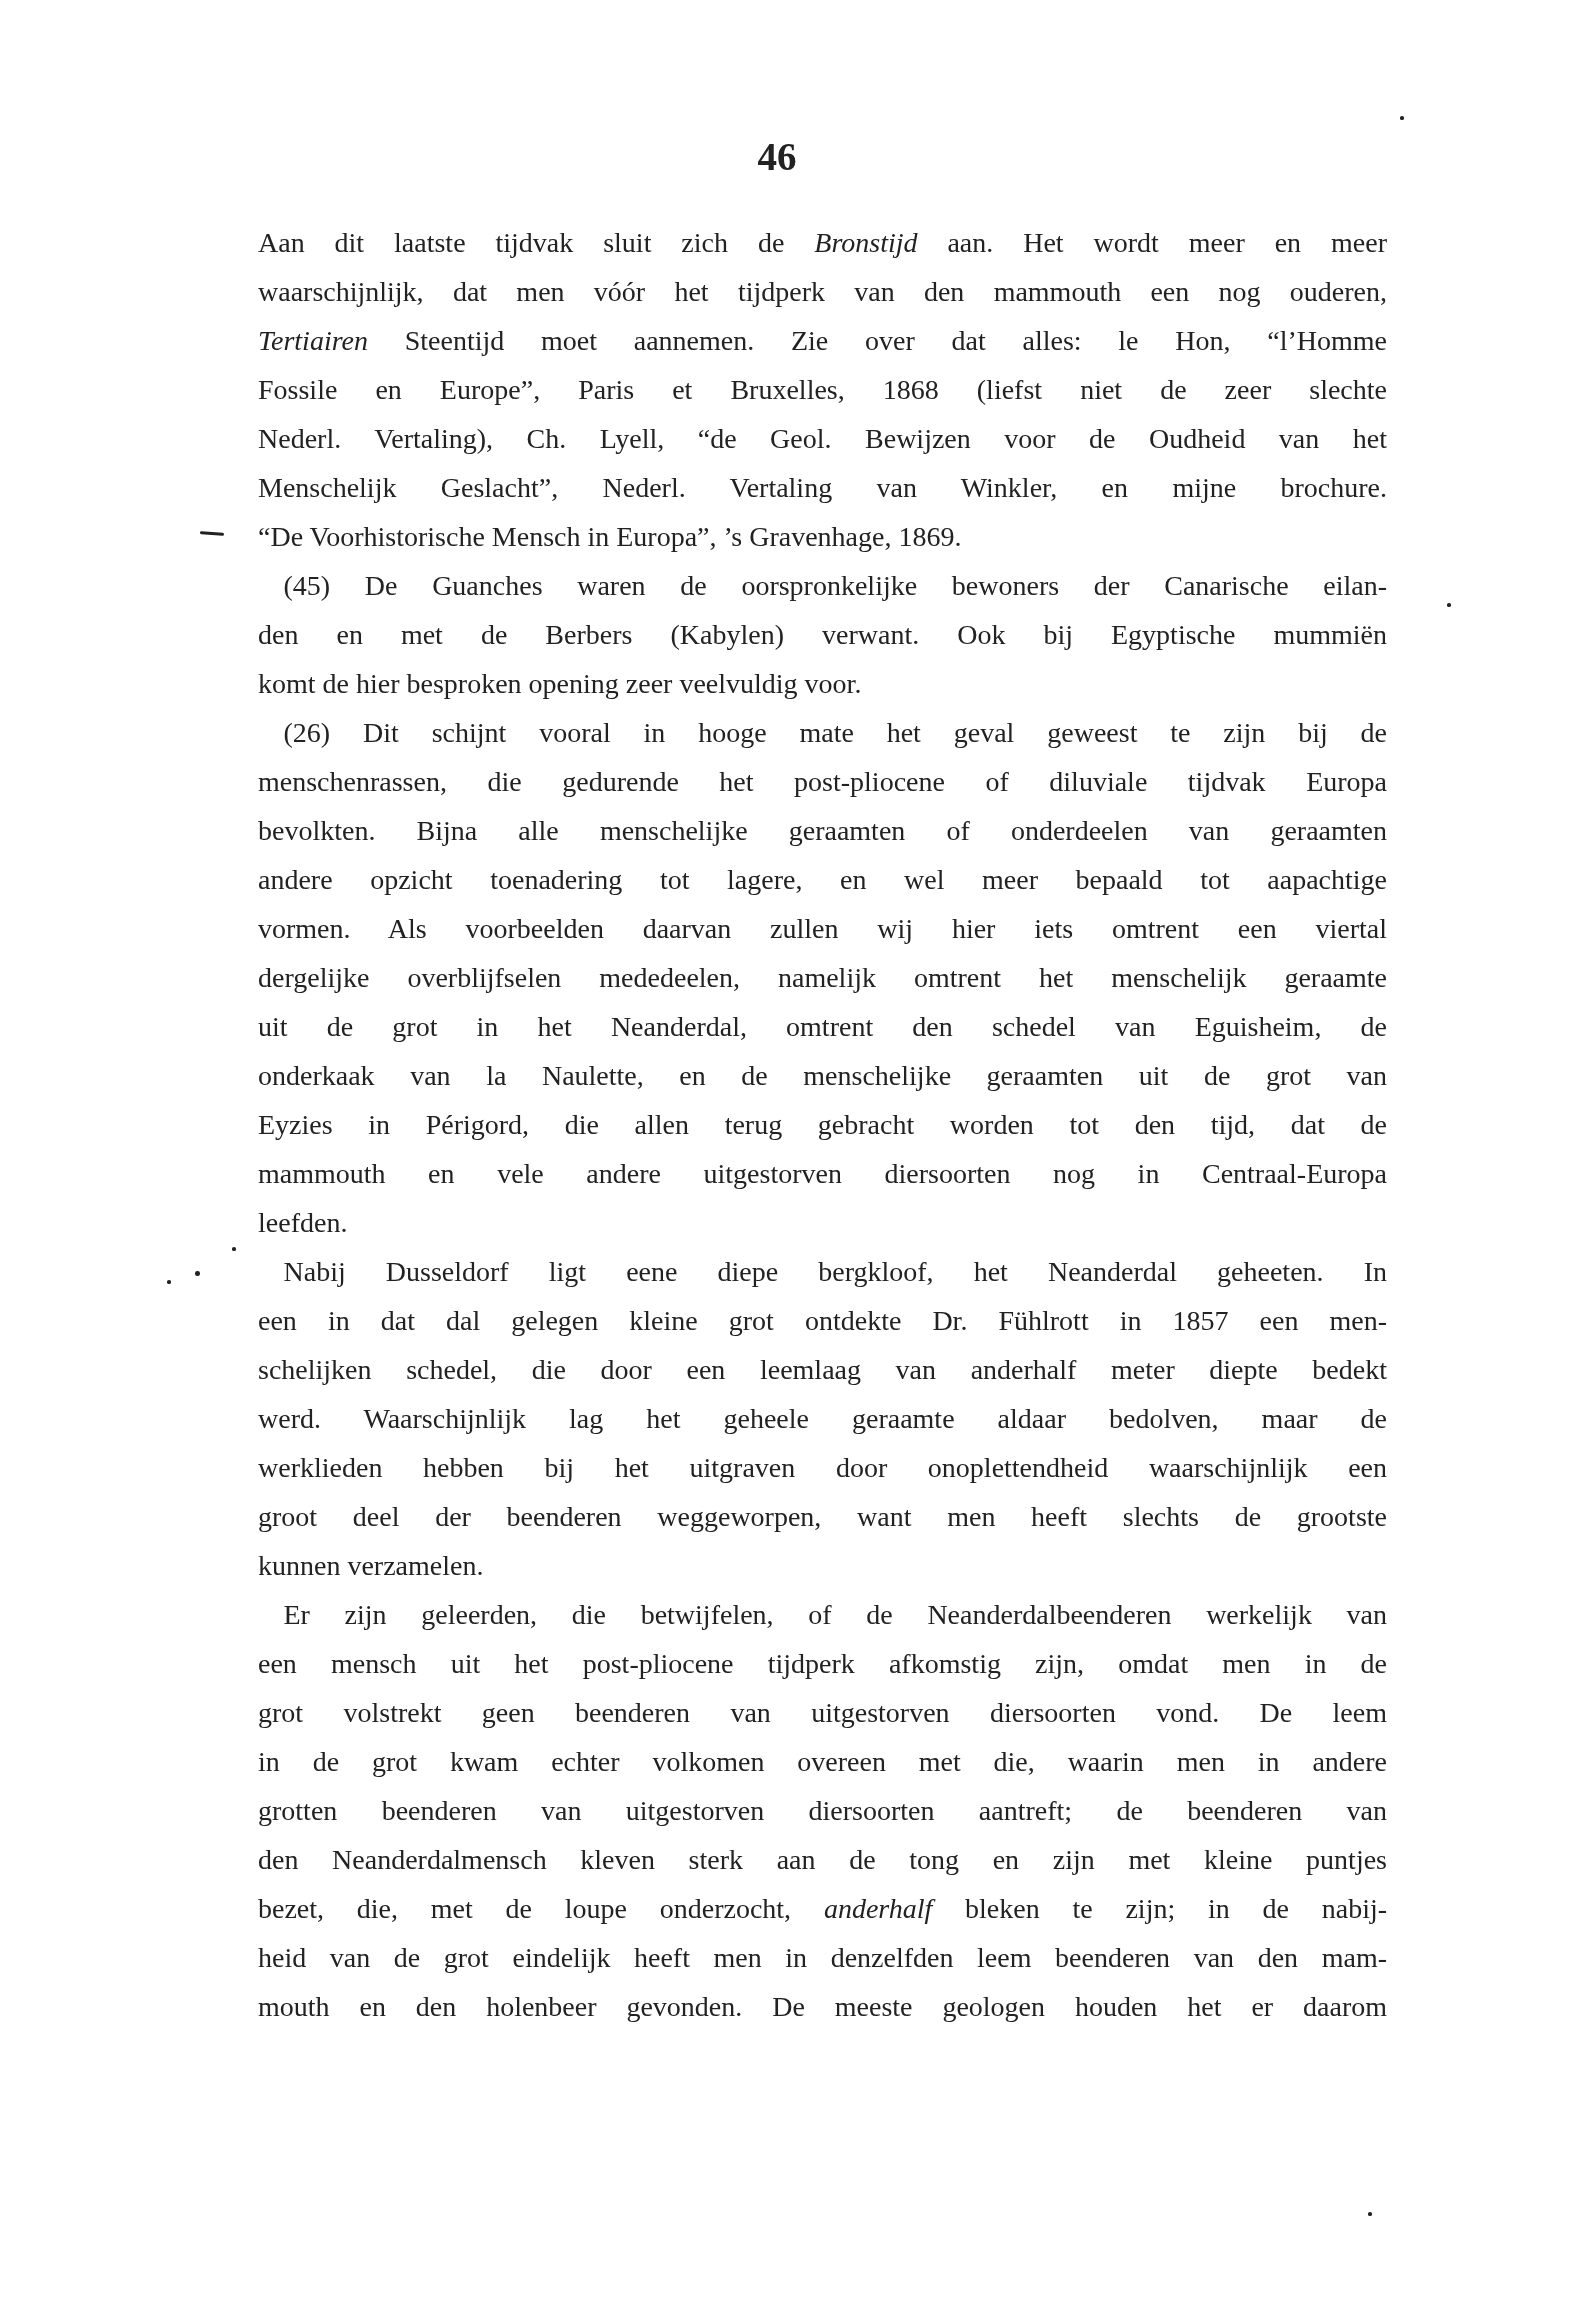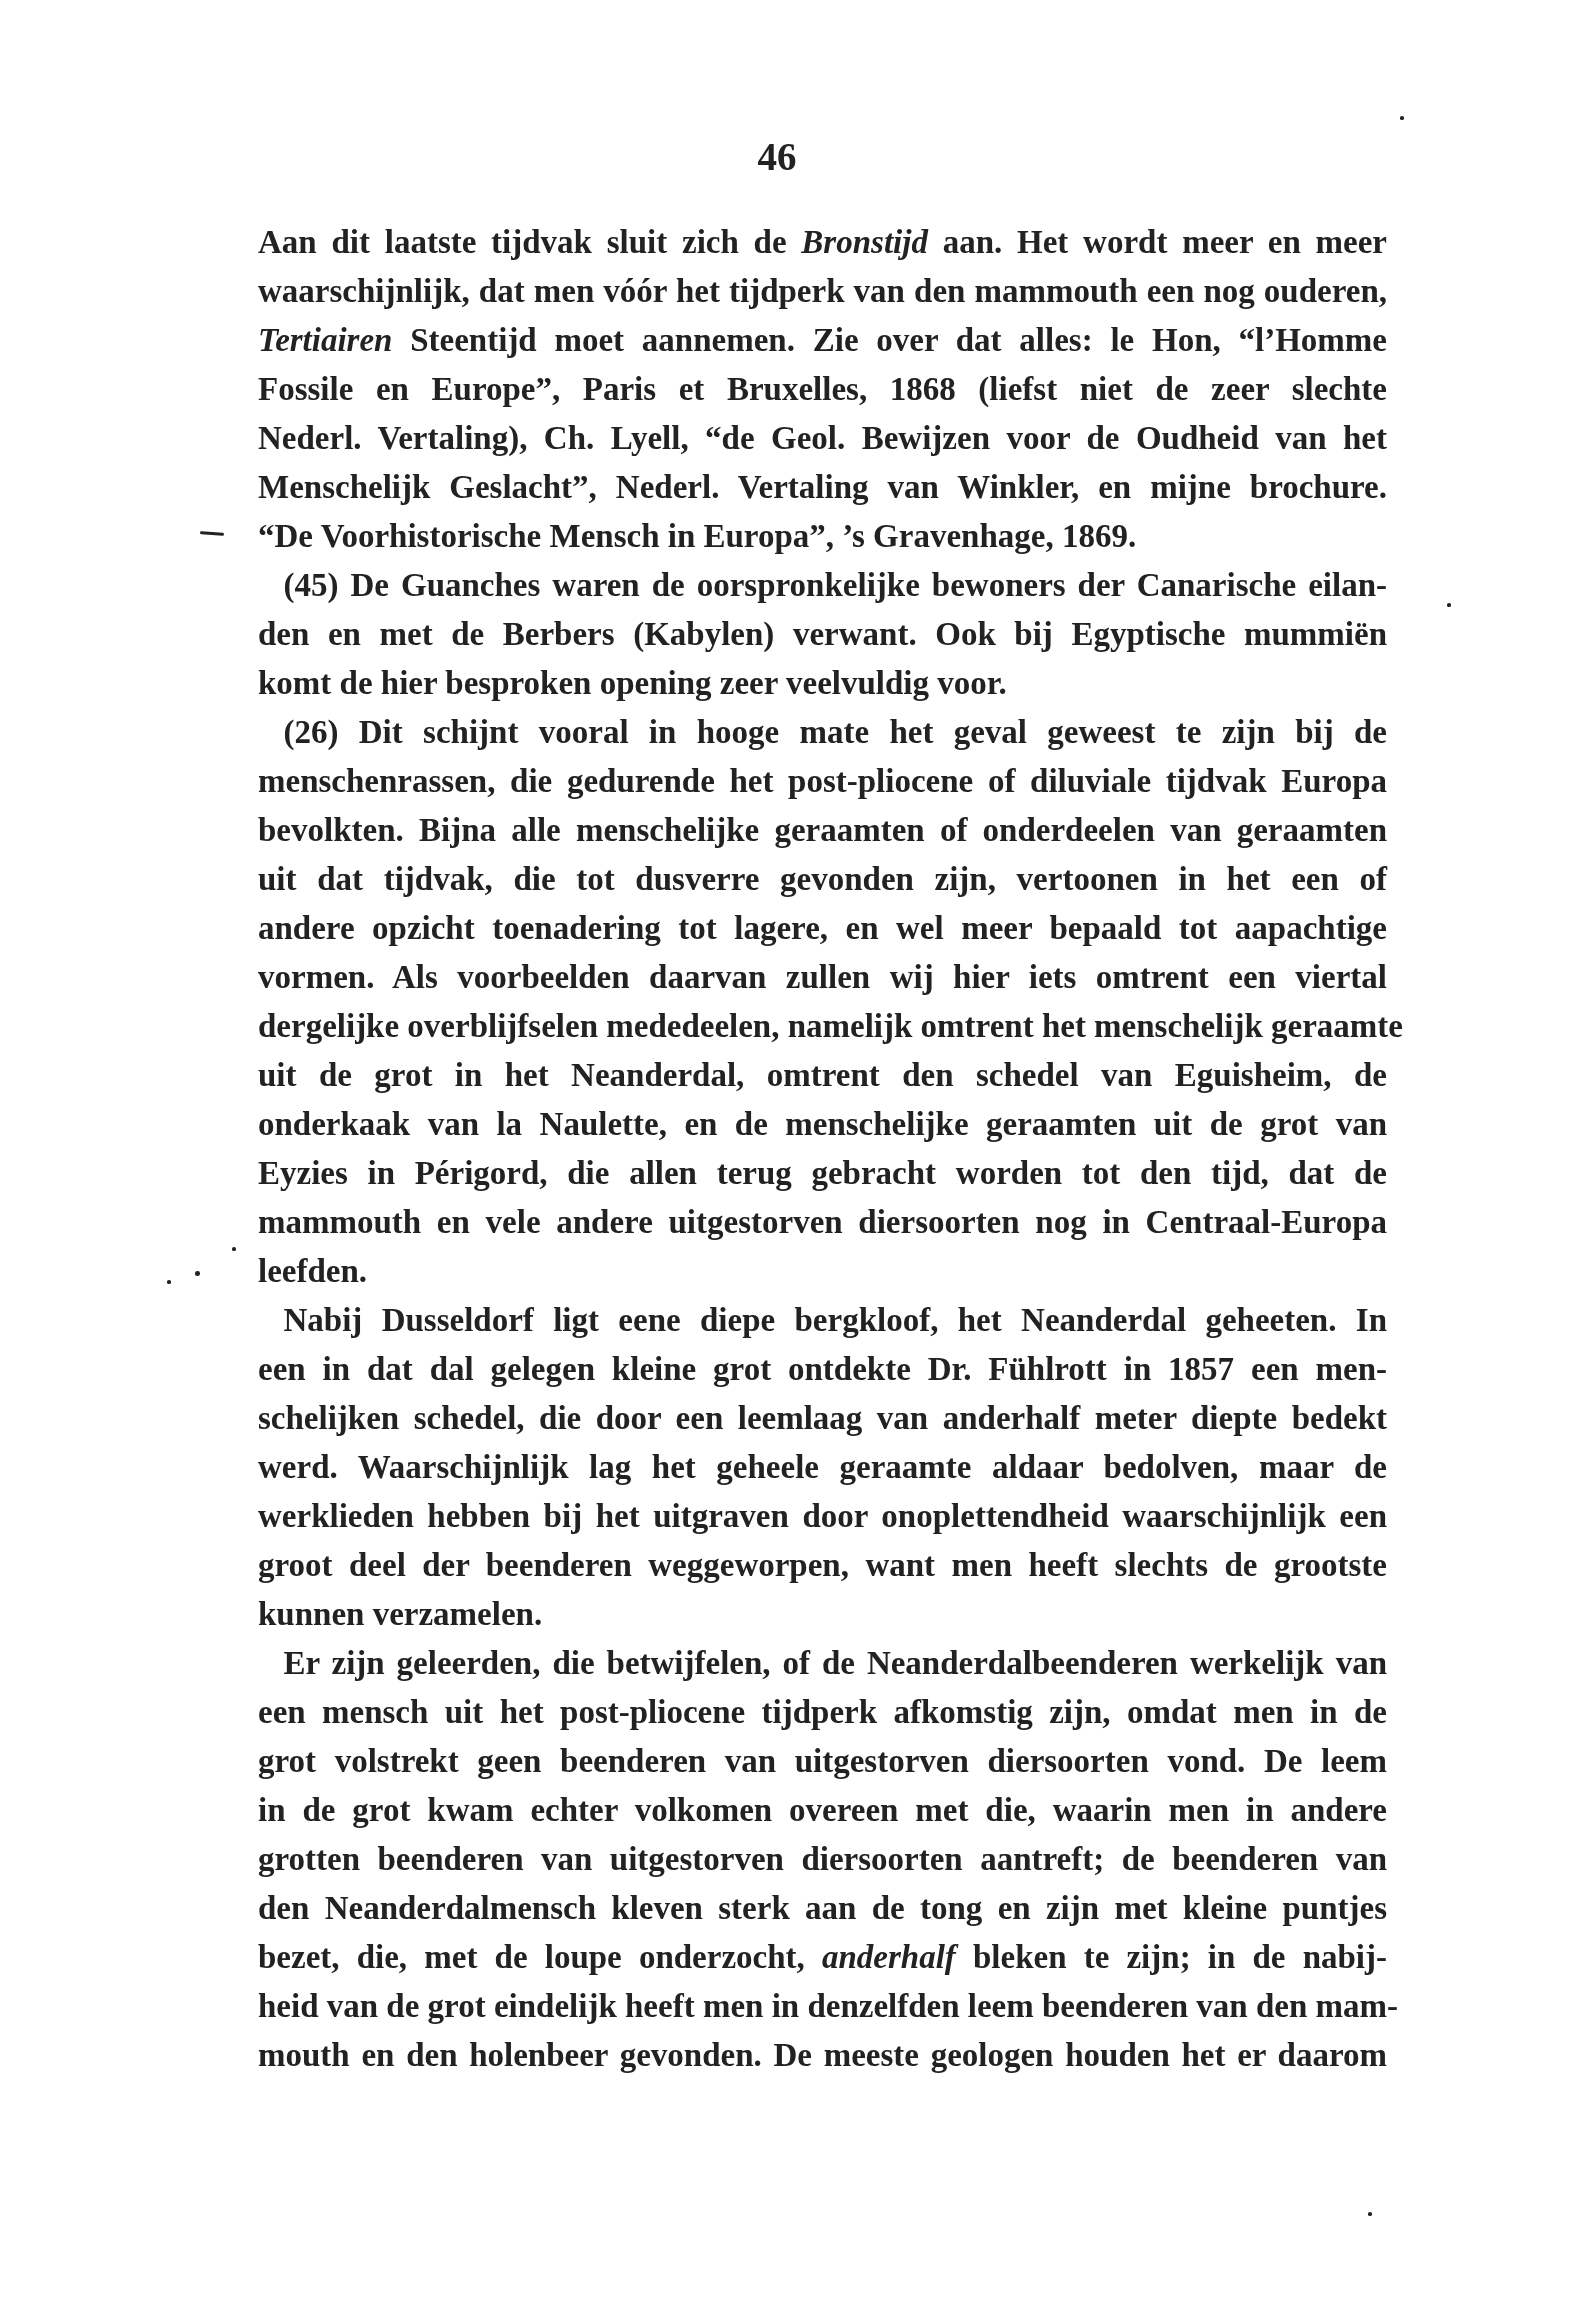--- a/index.html
+++ b/index.html
@@ -5,21 +5,21 @@
   html, body { margin: 0; padding: 0; background: #ffffff; }
   body { width: 1582px; height: 2397px; position: relative; overflow: hidden; }
   .page { position: absolute; left: 0; top: 0; width: 1582px; height: 2397px; background: #ffffff; }
   .page-number {
     position: absolute; left: 0; width: 1554px; top: 134px; text-align: center;
     font-family: "Liberation Serif", serif; font-weight: bold; font-size: 39px; color: #222;
     line-height: 46px;
   }
   .text-block {
     position: absolute; left: 258px; top: 218px; width: 1129px;
-    font-family: "Liberation Serif", serif; font-weight: bold; font-size: 33px; color: #222;
+    font-family: "Liberation Serif", serif; font-weight: normal; font-size: 28px; color: #222;
   }
   .line {
     height: 49px; line-height: 49px; white-space: nowrap;
     text-align: justify; text-align-last: justify; overflow: visible;
   }
   .line.last { text-align-last: left; }
   .line.indent { padding-left: 25.5px; }
   .line i, .it { font-style: italic; }
   .mark { position: absolute; background: #222; }
   .dash { left: 200px; top: 532px; width: 24px; height: 2.8px; border-radius: 1.4px; transform: rotate(4deg); }
@@ -44,21 +44,20 @@
       <div class="line"><span>Fossile en Europe”, Paris et Bruxelles, 1868 (liefst niet de zeer slechte</span></div>
       <div class="line"><span>Nederl. Vertaling), Ch. Lyell, “de Geol. Bewijzen voor de Oudheid van het</span></div>
       <div class="line"><span>Menschelijk Geslacht”, Nederl. Vertaling van Winkler, en mijne brochure.</span></div>
       <div class="line last"><span>“De Voorhistorische Mensch in Europa”, ’s Gravenhage, 1869.</span></div>
       <div class="line indent"><span>(45) De Guanches waren de oorspronkelijke bewoners der Canarische eilan-</span></div>
       <div class="line"><span>den en met de Berbers (Kabylen) verwant. Ook bij Egyptische mummiën</span></div>
       <div class="line last"><span>komt de hier besproken opening zeer veelvuldig voor.</span></div>
       <div class="line indent"><span>(26) Dit schijnt vooral in hooge mate het geval geweest te zijn bij de</span></div>
       <div class="line"><span>menschenrassen, die gedurende het post-pliocene of diluviale tijdvak Europa</span></div>
       <div class="line"><span>bevolkten. Bijna alle menschelijke geraamten of onderdeelen van geraamten</span></div>
-      <div class="line"><span>uit dat tijdvak, die tot dusverre gevonden zijn, vertoonen in het een of</span></div>
       <div class="line"><span>andere opzicht toenadering tot lagere, en wel meer bepaald tot aapachtige</span></div>
       <div class="line"><span>vormen. Als voorbeelden daarvan zullen wij hier iets omtrent een viertal</span></div>
       <div class="line"><span>dergelijke overblijfselen mededeelen, namelijk omtrent het menschelijk geraamte</span></div>
       <div class="line"><span>uit de grot in het Neanderdal, omtrent den schedel van Eguisheim, de</span></div>
       <div class="line"><span>onderkaak van la Naulette, en de menschelijke geraamten uit de grot van</span></div>
       <div class="line"><span>Eyzies in Périgord, die allen terug gebracht worden tot den tijd, dat de</span></div>
       <div class="line"><span>mammouth en vele andere uitgestorven diersoorten nog in Centraal-Europa</span></div>
       <div class="line last"><span>leefden.</span></div>
       <div class="line indent"><span>Nabij Dusseldorf ligt eene diepe bergkloof, het Neanderdal geheeten. In</span></div>
       <div class="line"><span>een in dat dal gelegen kleine grot ontdekte Dr. Fühlrott in 1857 een men-</span></div>

